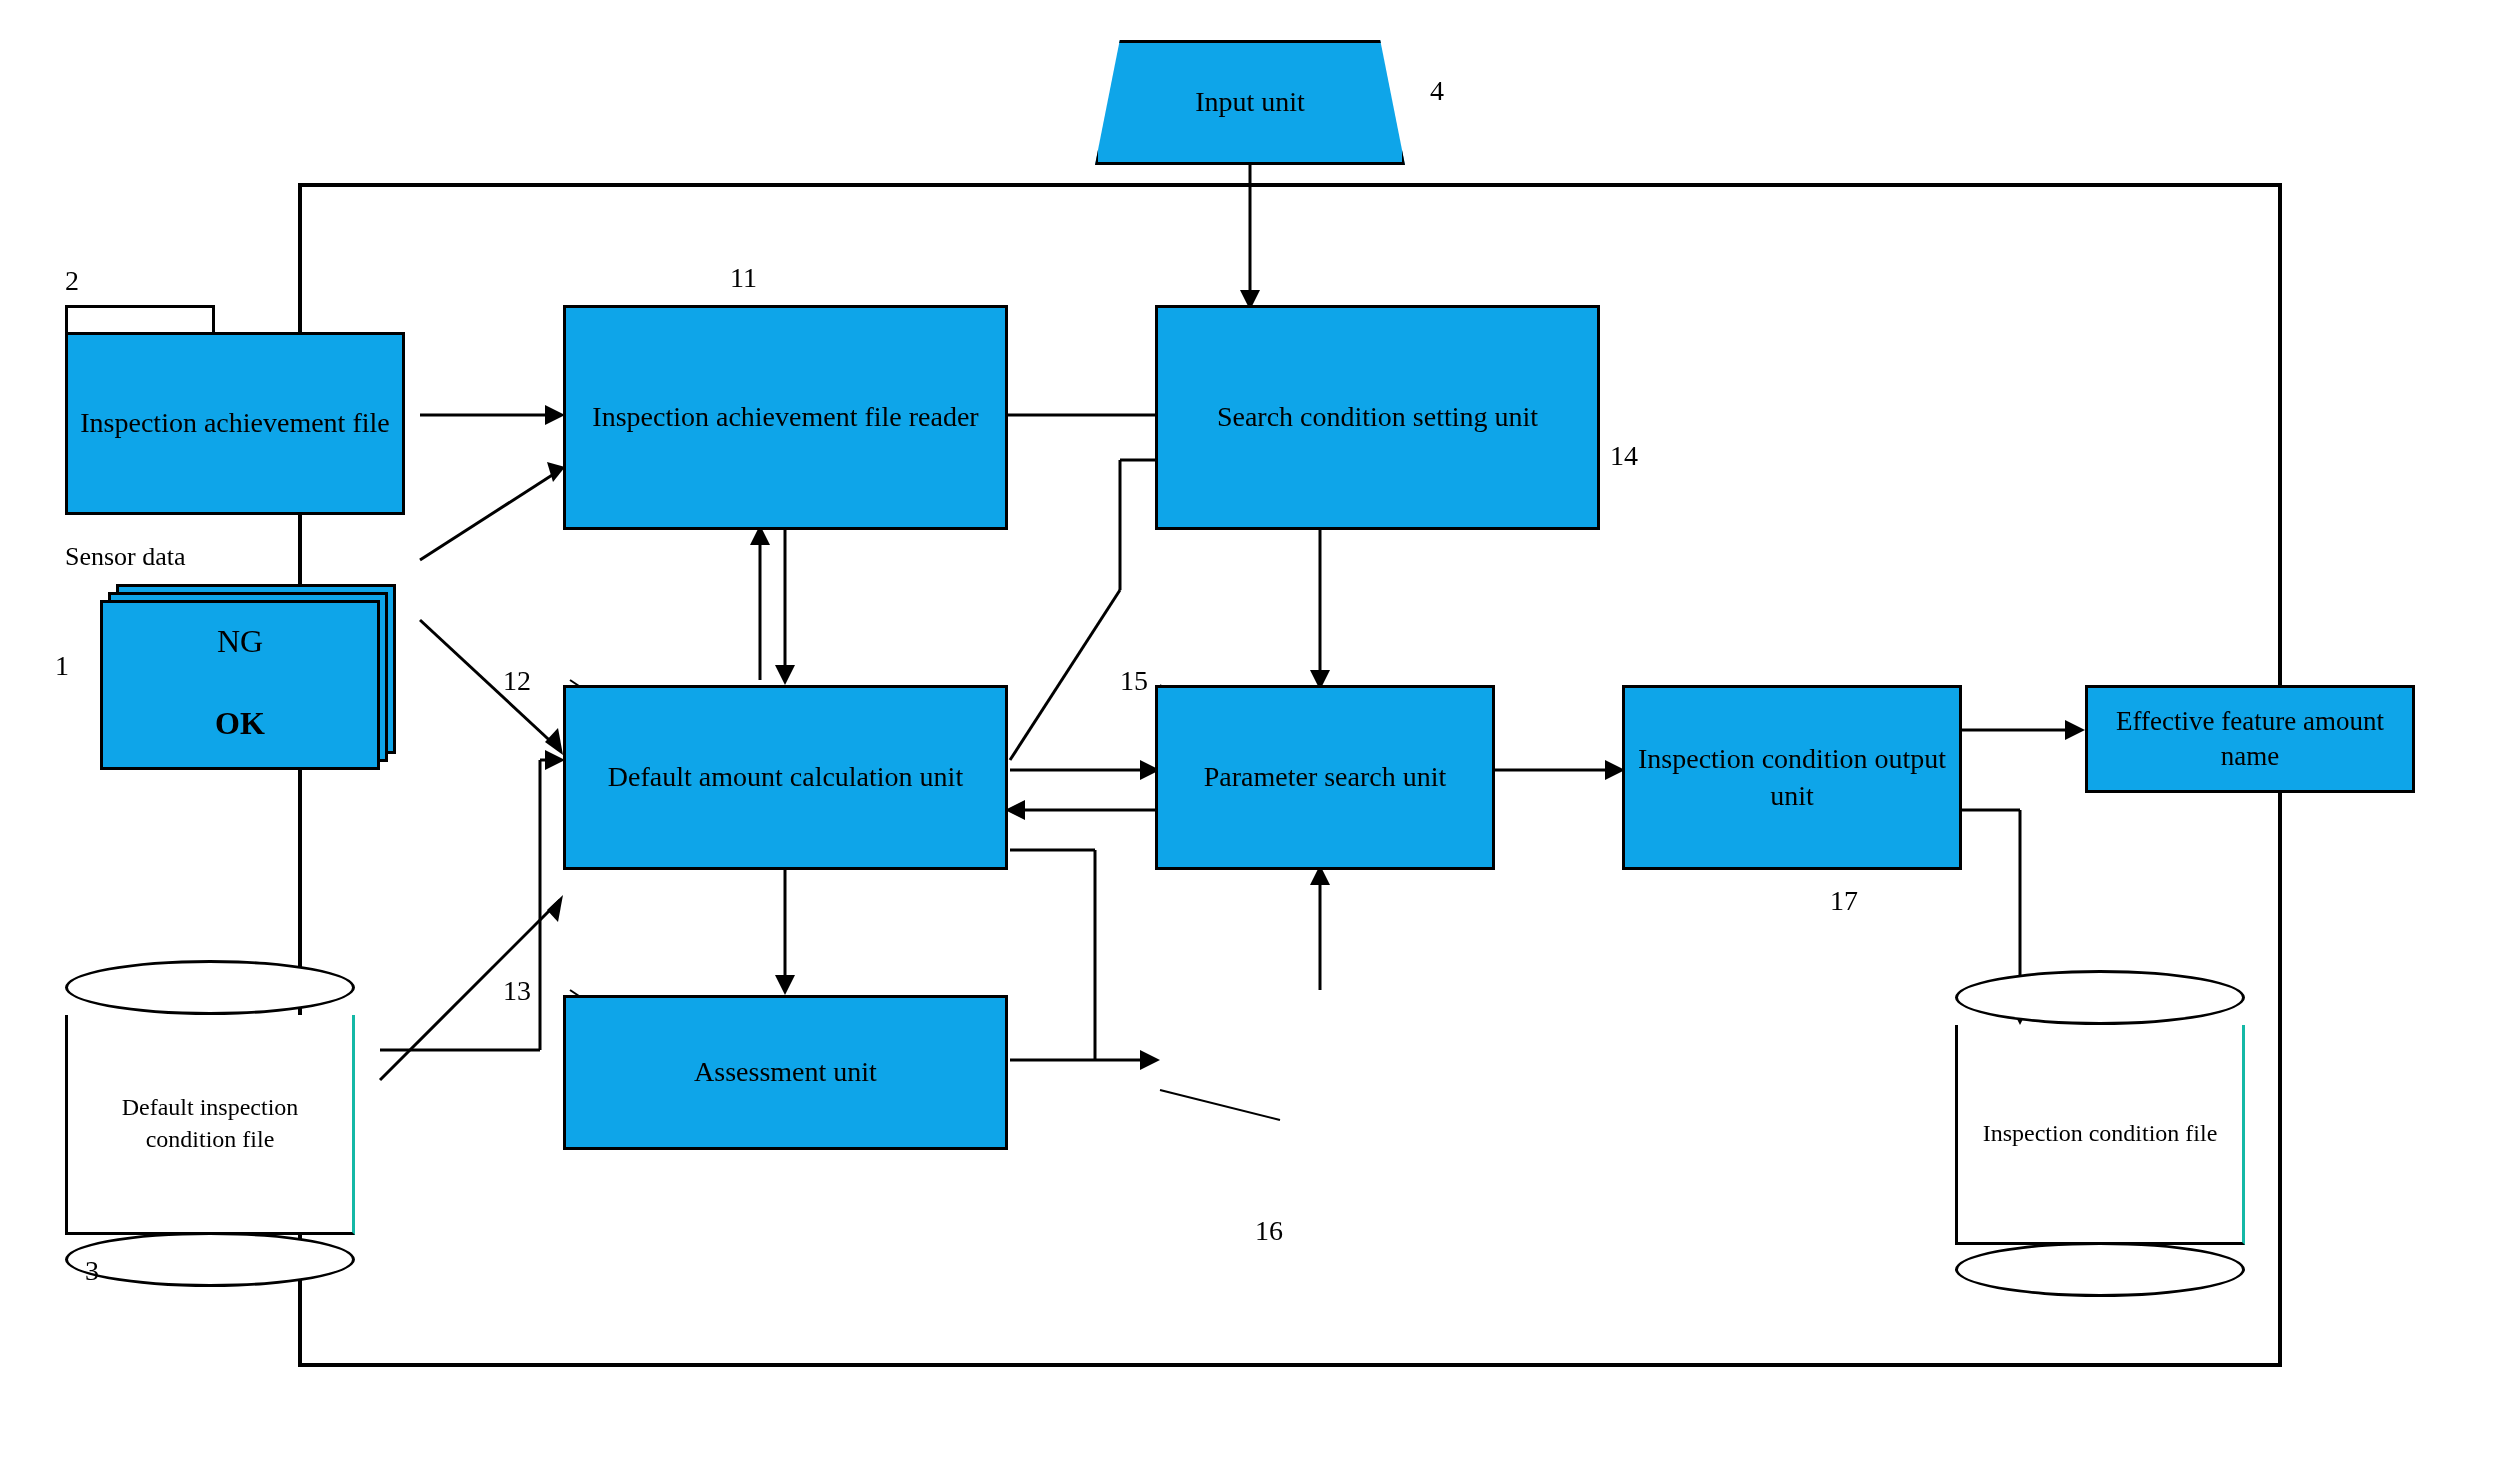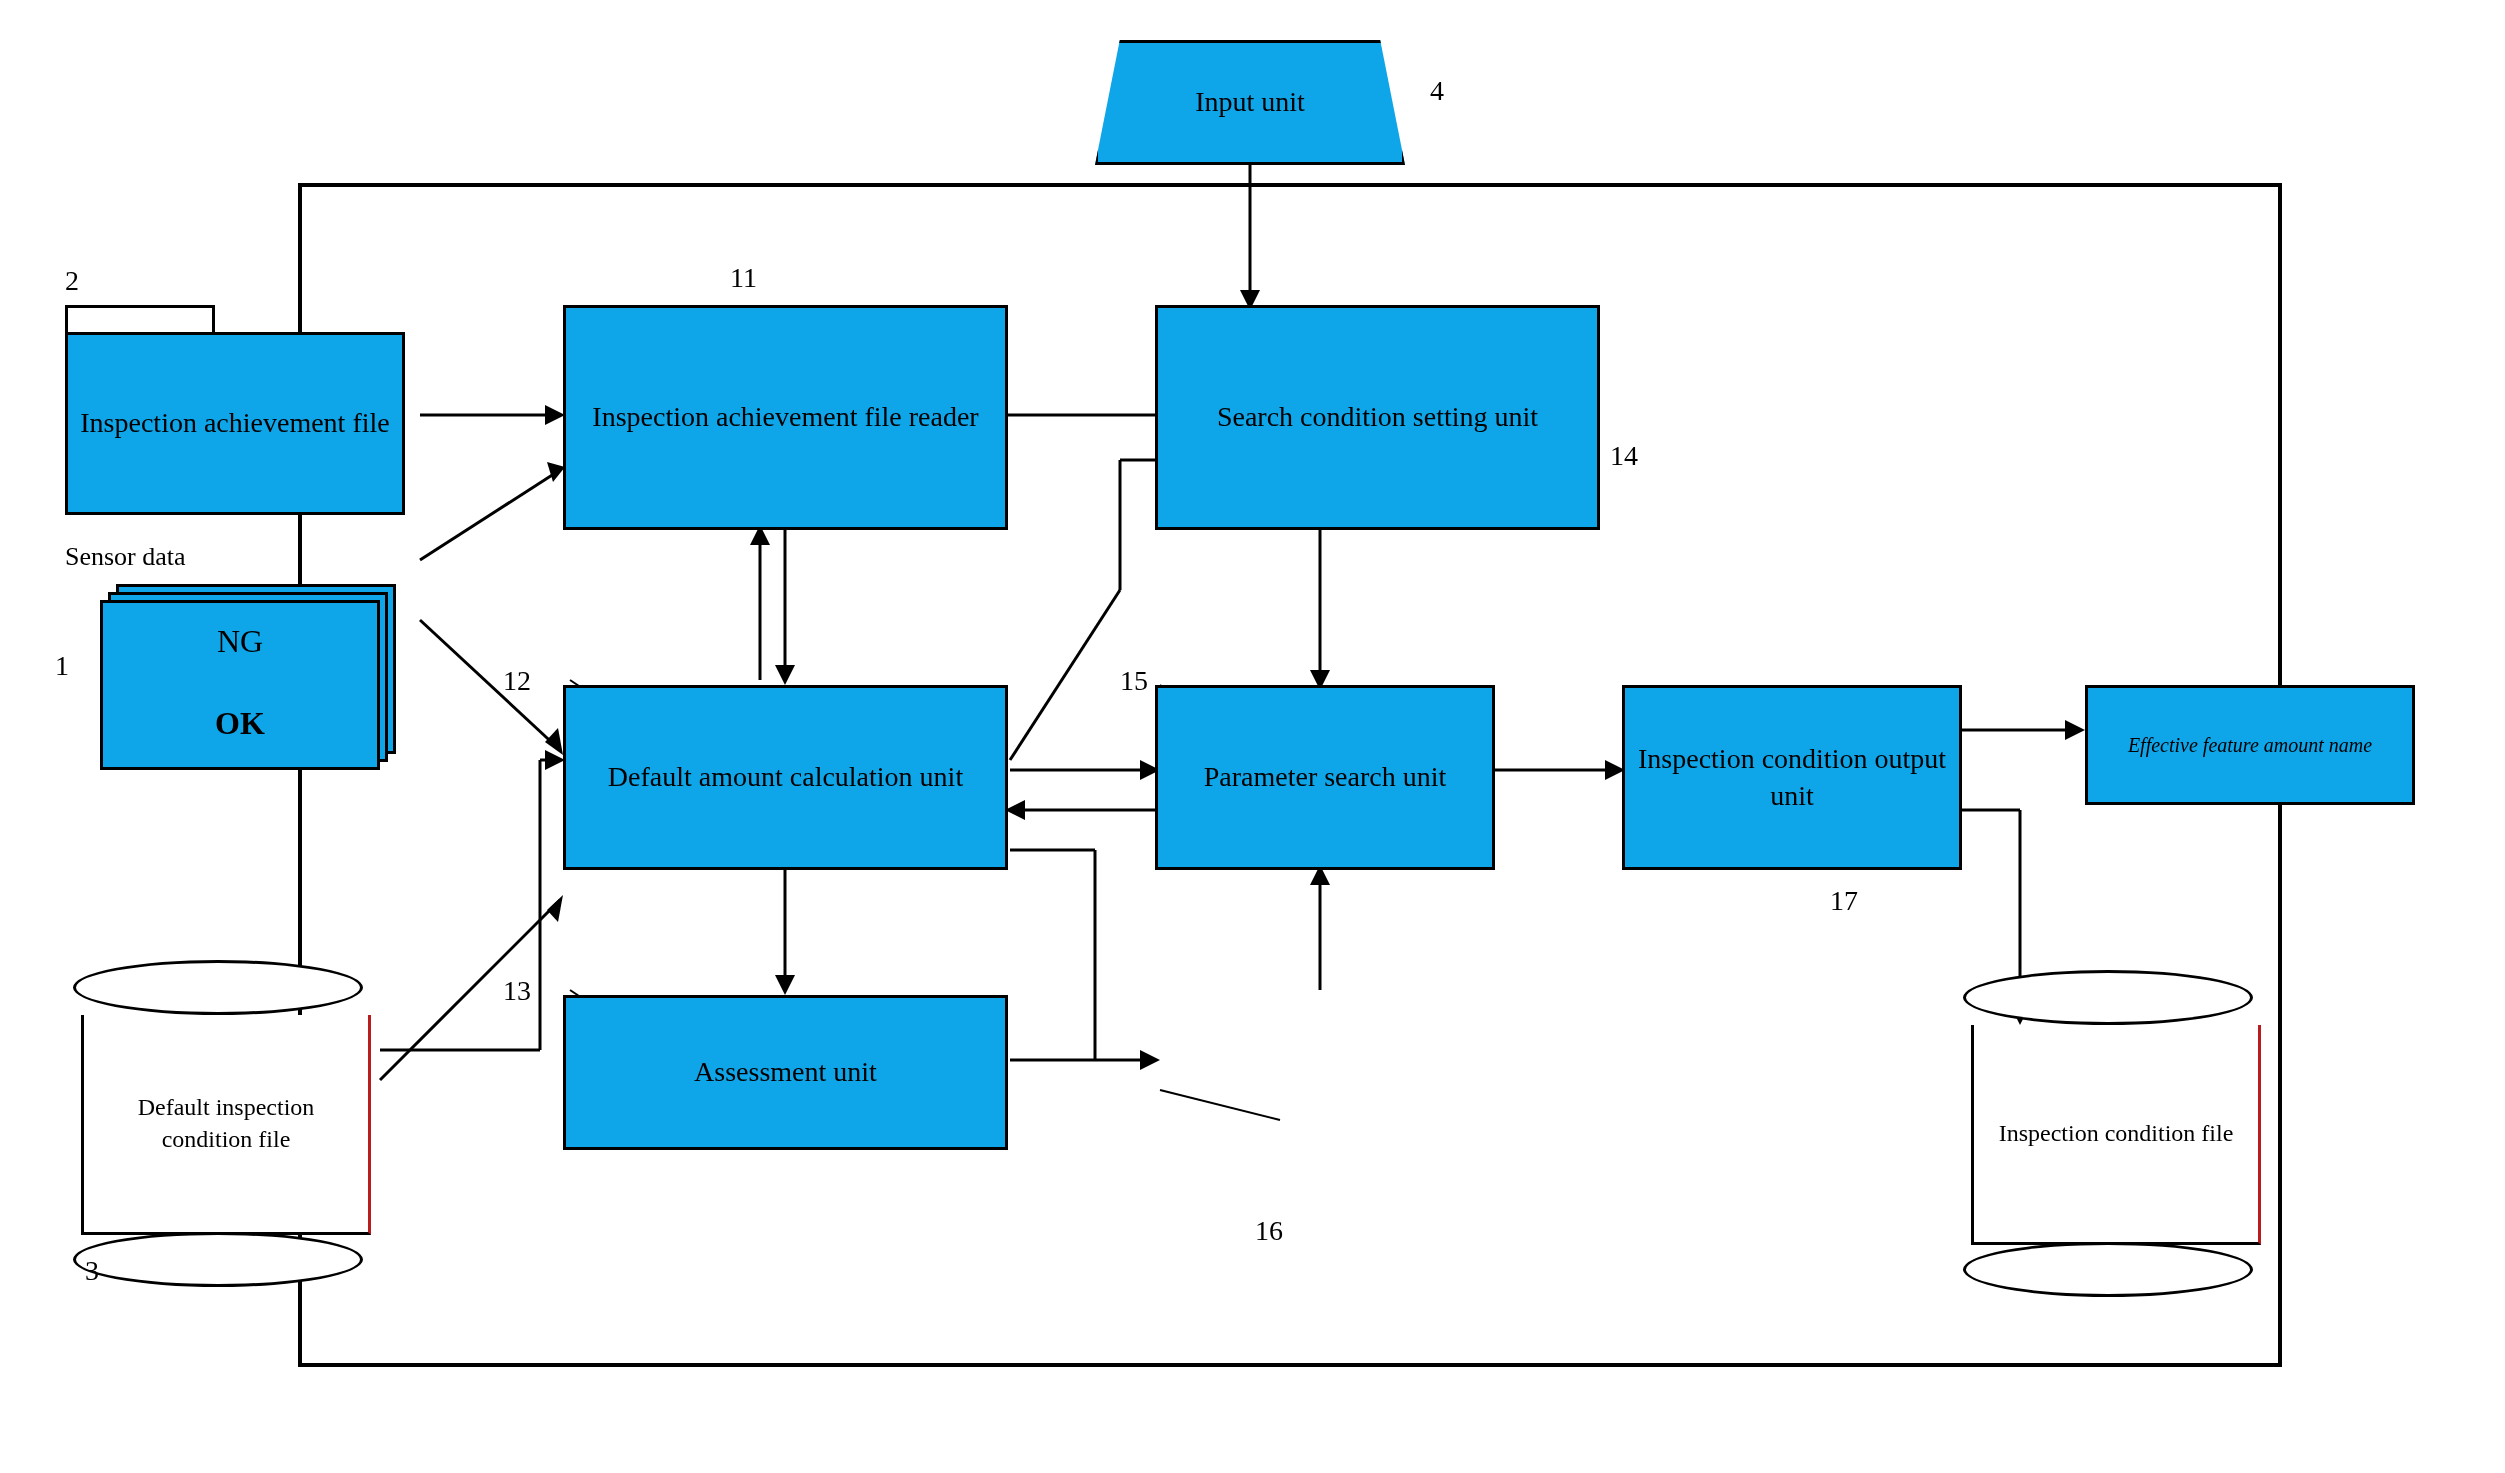--- a/index.html
+++ b/index.html
@@ -36,31 +36,30 @@
     
     .cylinder {
       position: absolute;
       display: flex;
       flex-direction: column;
       align-items: center;
       justify-content: center;
     }
     .cylinder-body {
       border-left: 3px solid #000;
-      border-right: 3px solid #b91c1c;
+      border-right: 3px solid #14b8a6;
       border-bottom: 3px solid #000;
       background: #fff;
       display: flex;
       align-items: center;
       justify-content: center;
       text-align: center;
       font-size: 26px;
       line-height: 1.3;
       padding: 8px;
-      margin-left: 16px;
     }
     .cylinder-top {
       border: 3px solid #000;
       background: #fff;
       border-radius: 50%;
     }
     .cylinder-bottom-ellipse {
       border: 3px solid #000;
       border-radius: 50%;
       background: #fff;
@@ -220,21 +219,21 @@
 
 
   <span class="ref-num" style="left:1255px; top:1215px;">16</span>
 
   <div class="box" style="left:1622px; top:685px; width:340px; height:185px;">
     <span>Inspection condition output unit</span>
   </div>
 
   <span class="ref-num" style="left:1830px; top:885px;">17</span>
 
-  <div class="box" style="left:2085px; top:685px; width:330px; height:120px; font-size:20px;font-style:italic;">
+  <div class="box" style="left:2085px; top:685px; width:330px; height:108px; font-size:27px;">
     <span>Effective feature amount name</span>
   </div>
 
   <div style="position:absolute; left:65px; top:305px; width:340px; height:210px;">
 
     <div style="position:absolute; top:0; left:0; width:150px; height:30px; border: 3px solid #000; background:#fff; border-bottom:none;"></div>
 
     <div class="box" style="position:absolute; top:27px; left:0; width:340px; height:183px; border:3px solid #000; font-size:28px;">
       <span>Inspection achievement file</span>
     </div>

